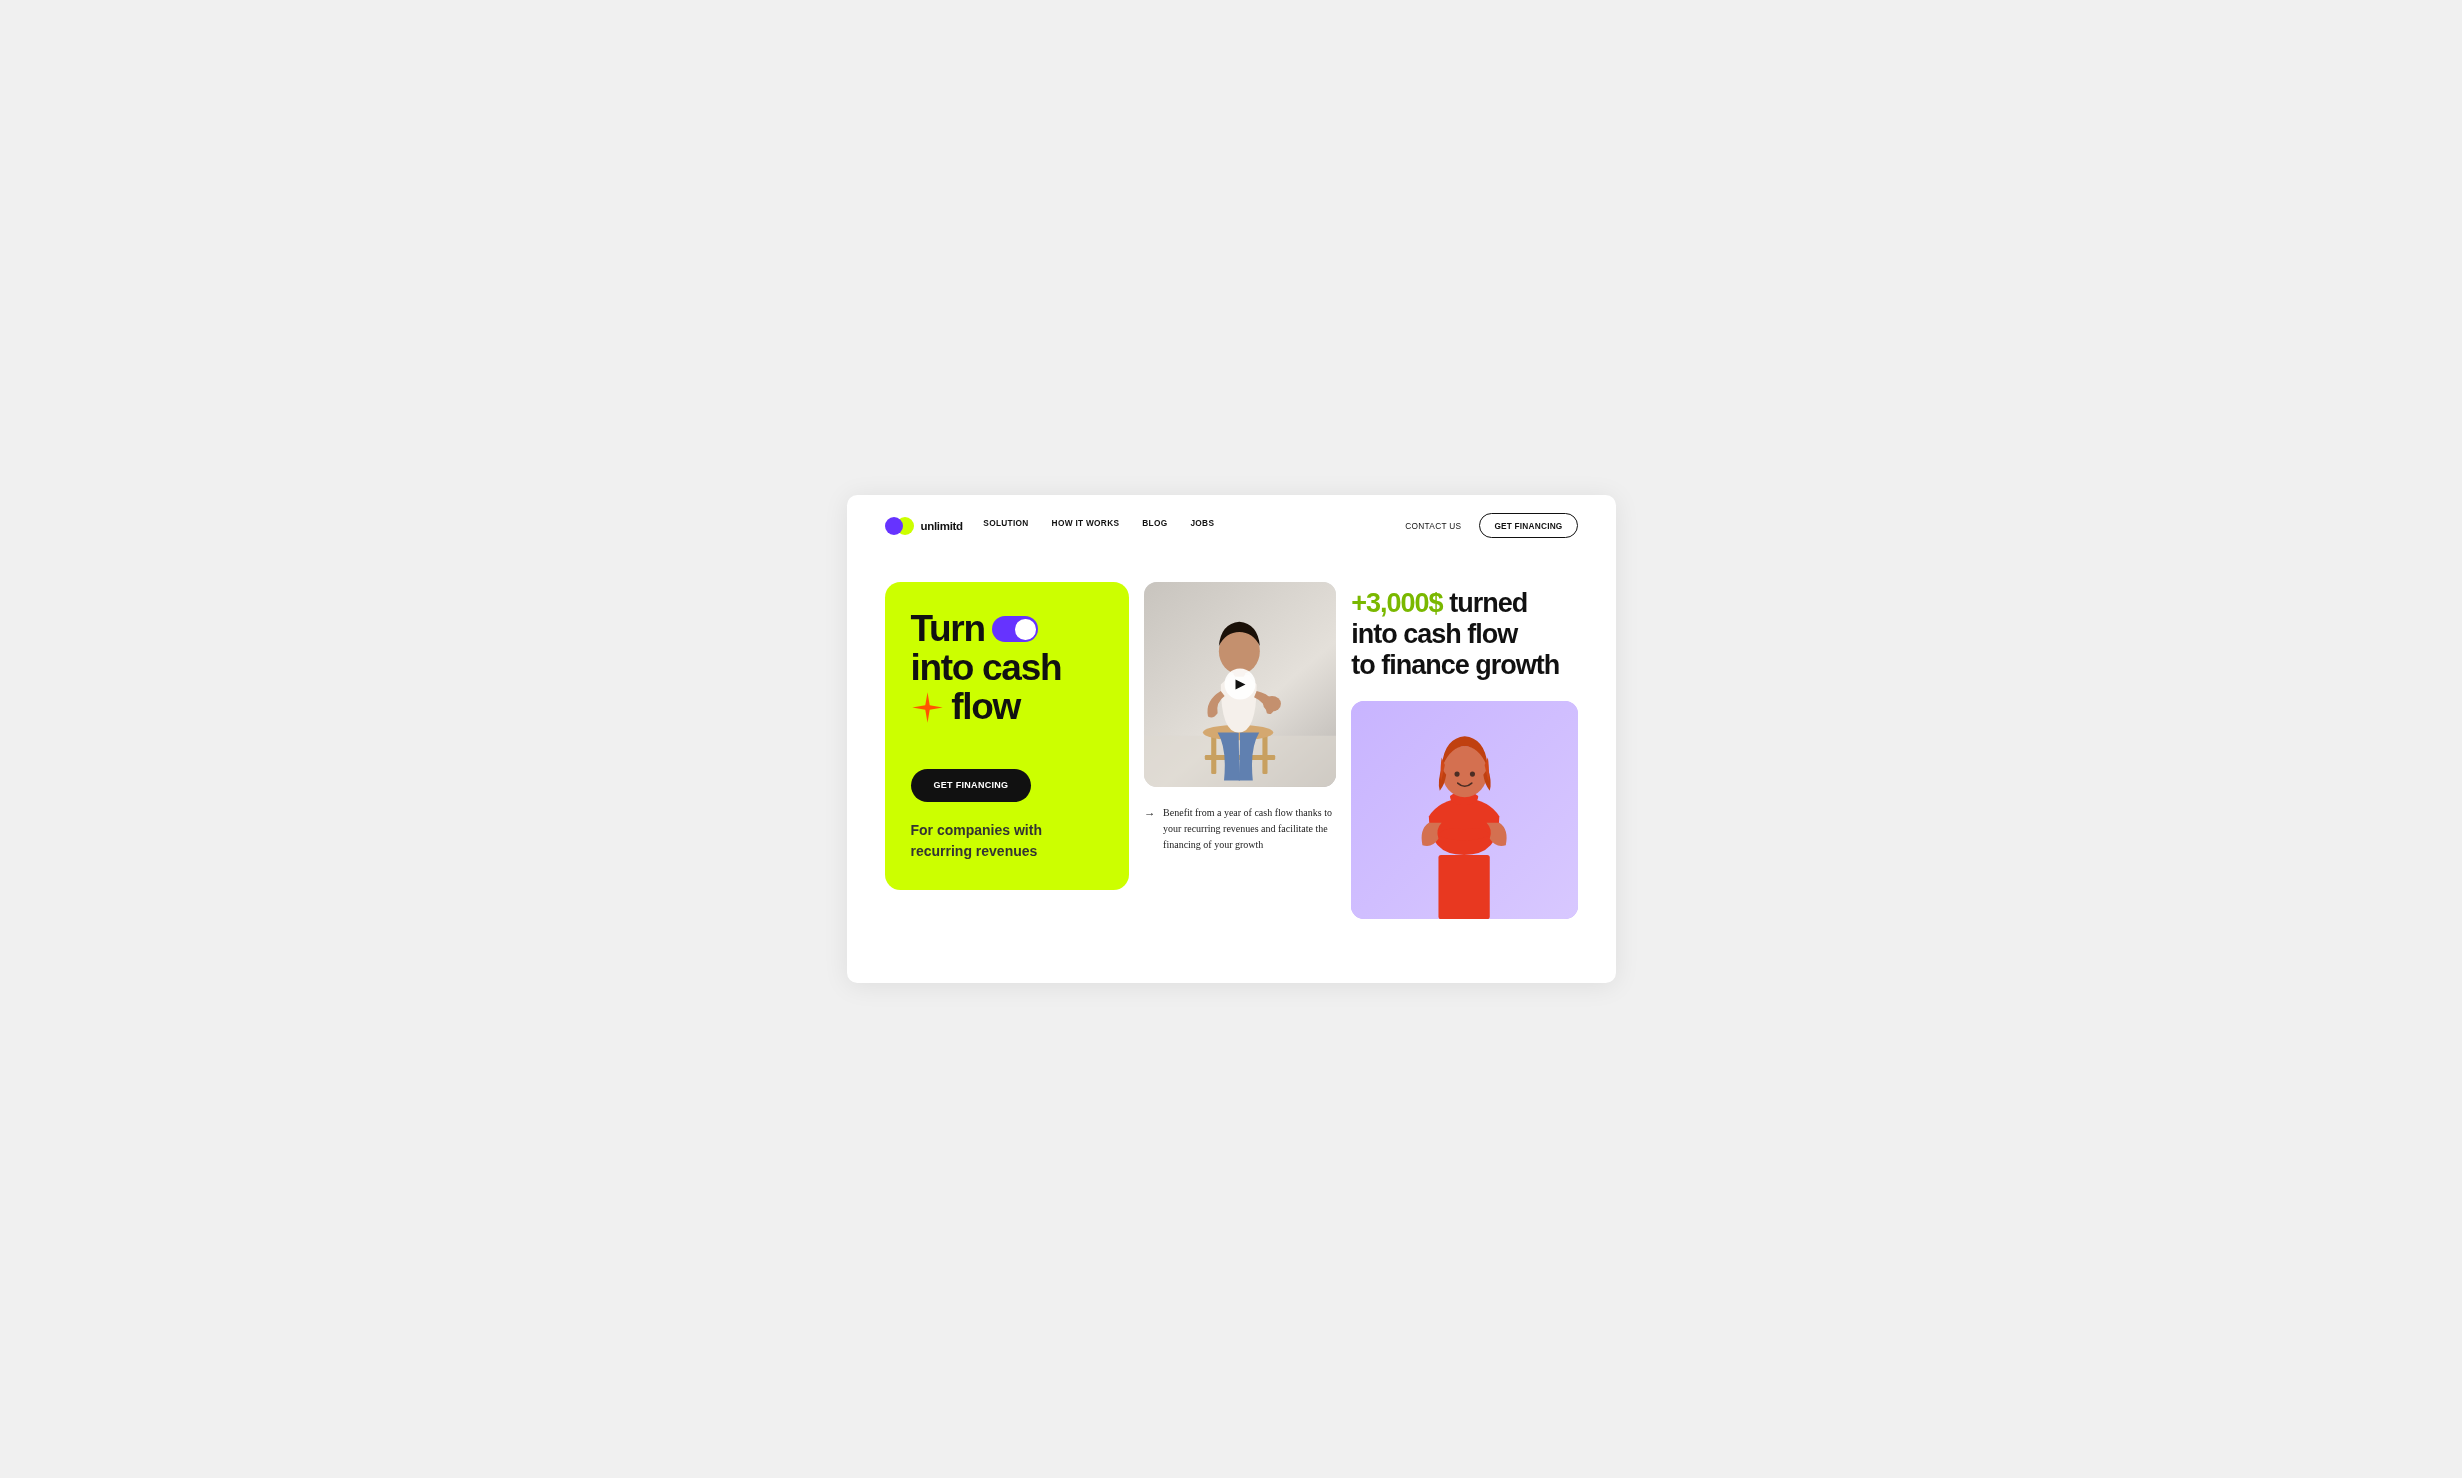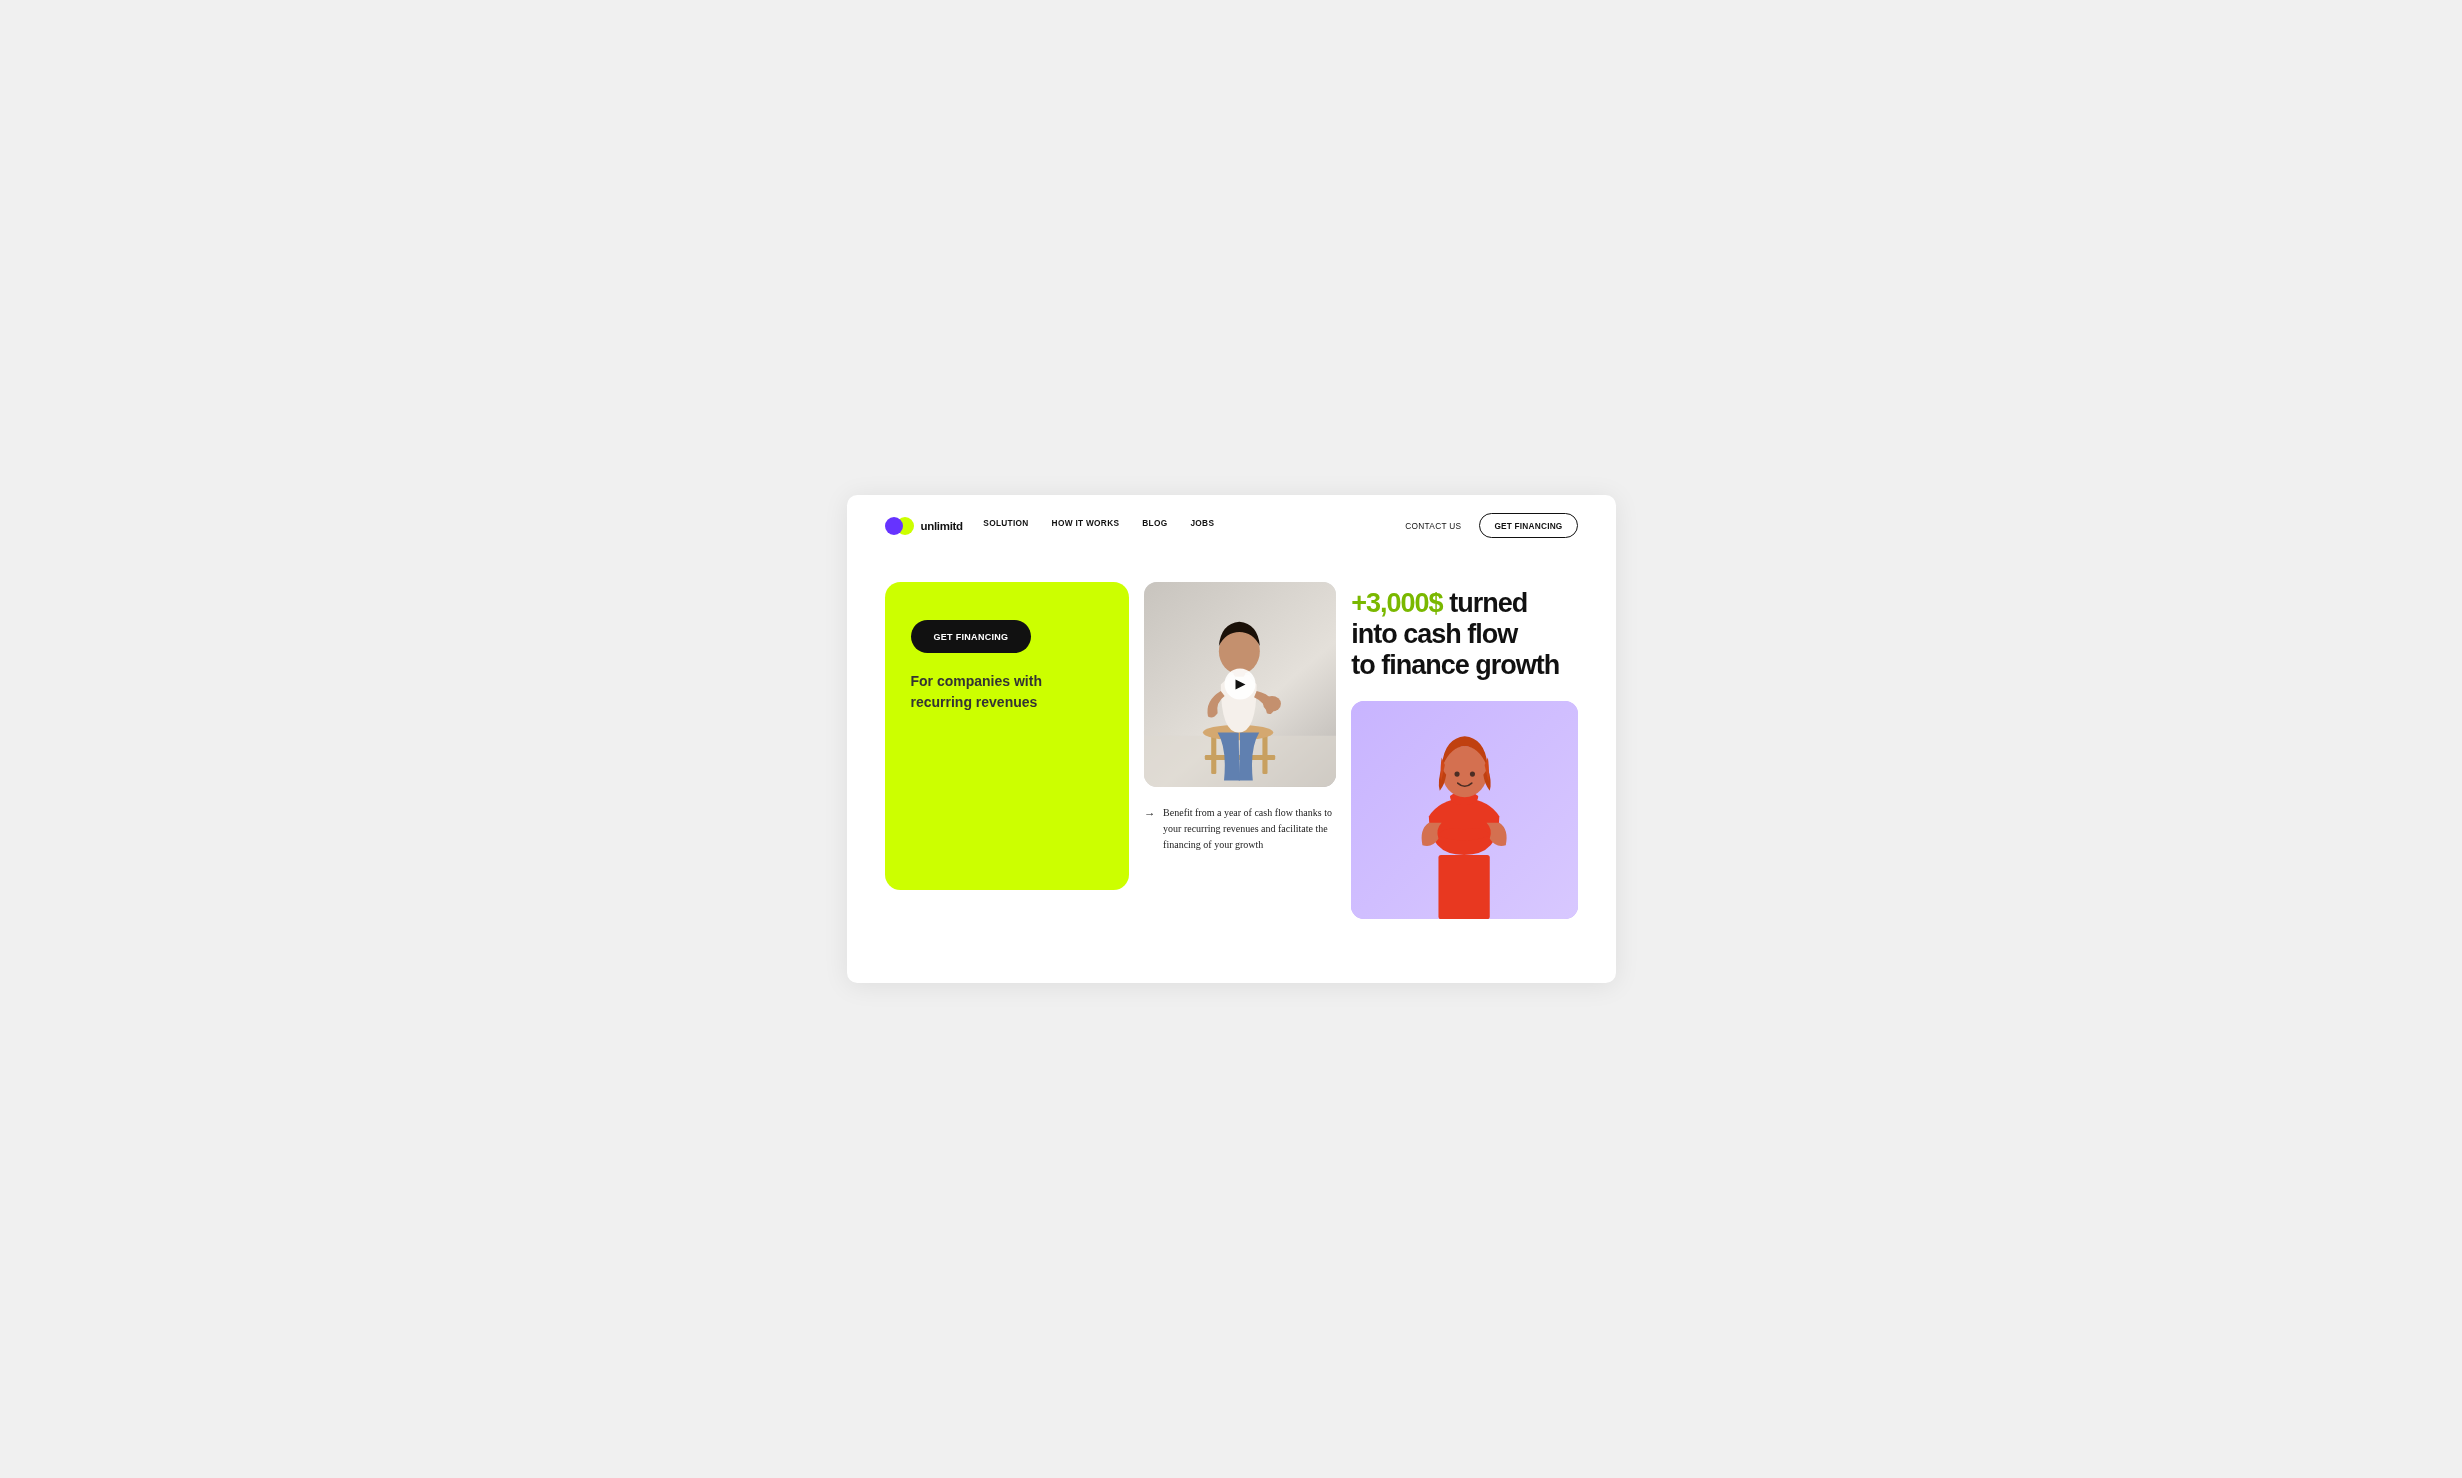--- a/index.html
+++ b/index.html
@@ -330,20 +330,37 @@
 
     <div class="nav-right">
       <a href="#" class="contact-link">CONTACT US</a>
       <button class="get-financing-btn-nav">GET FINANCING</button>
     </div>
   </nav>
 
   <div class="main-content">
 
     <div class="left-card">
+      <div>
+        <div class="hero-title">
+          <div class="hero-title-line1">
+            <span>Turn</span>
+            <div class="toggle-icon">
+              <div class="toggle-knob"></div>
+            </div>
+          </div>
+          <div>into cash</div>
+          <div class="hero-title-line3">
+            <svg class="star-icon" viewBox="0 0 52 52" fill="none" xmlns="http://www.w3.org/2000/svg">
+              <path d="M26 2 L29.5 22.5 L50 26 L29.5 29.5 L26 50 L22.5 29.5 L2 26 L22.5 22.5 Z" fill="#FF5500"></path>
+            </svg>
+            <span>flow</span>
+          </div>
+        </div>
+      </div>
 
       <div class="cta-section">
         <button class="get-financing-btn">GET FINANCING</button>
         <p class="subtitle">For companies with recurring revenues</p>
       </div>
     </div>
 
     <div class="middle-col">
       <div class="video-card">
 

